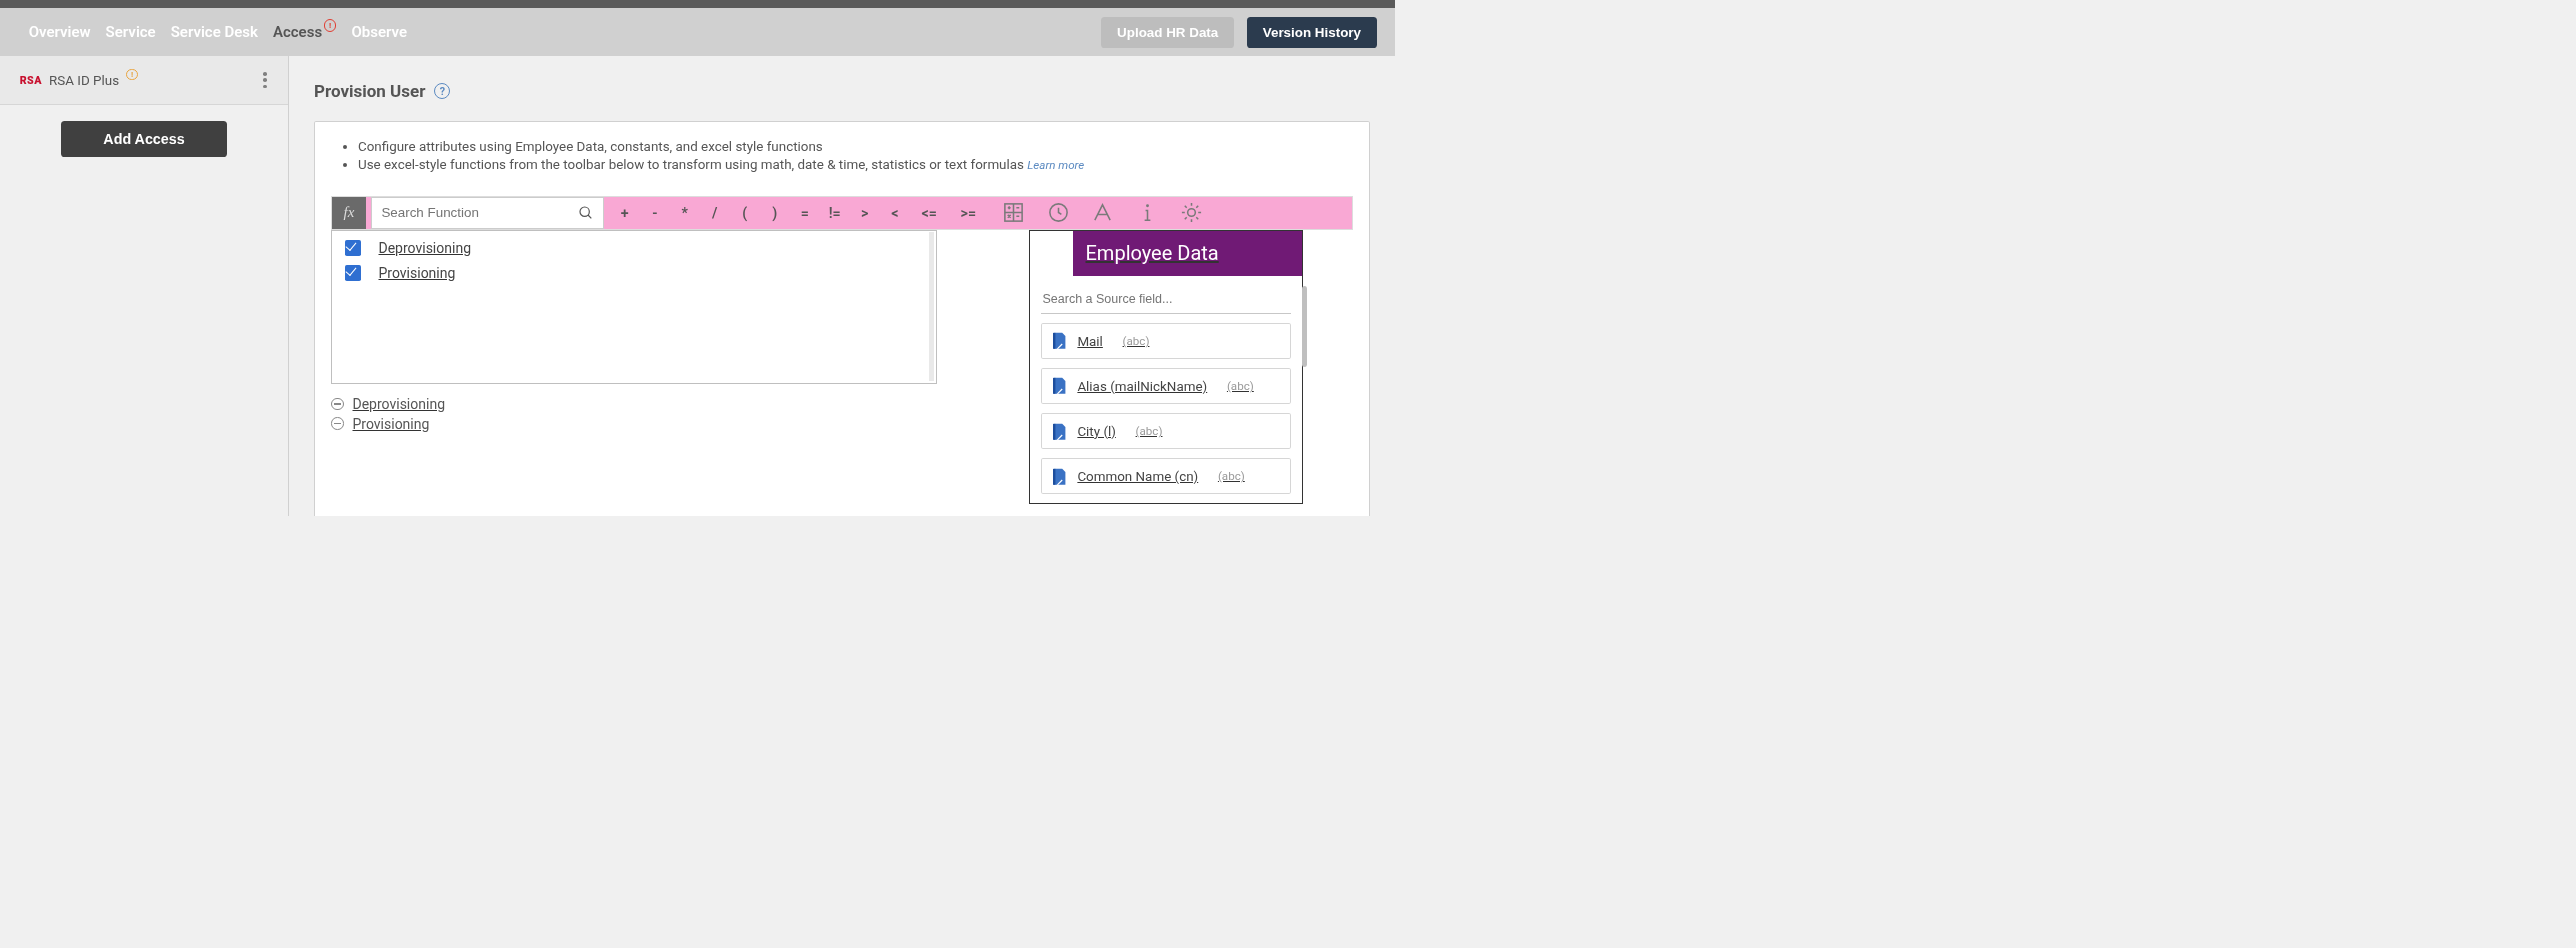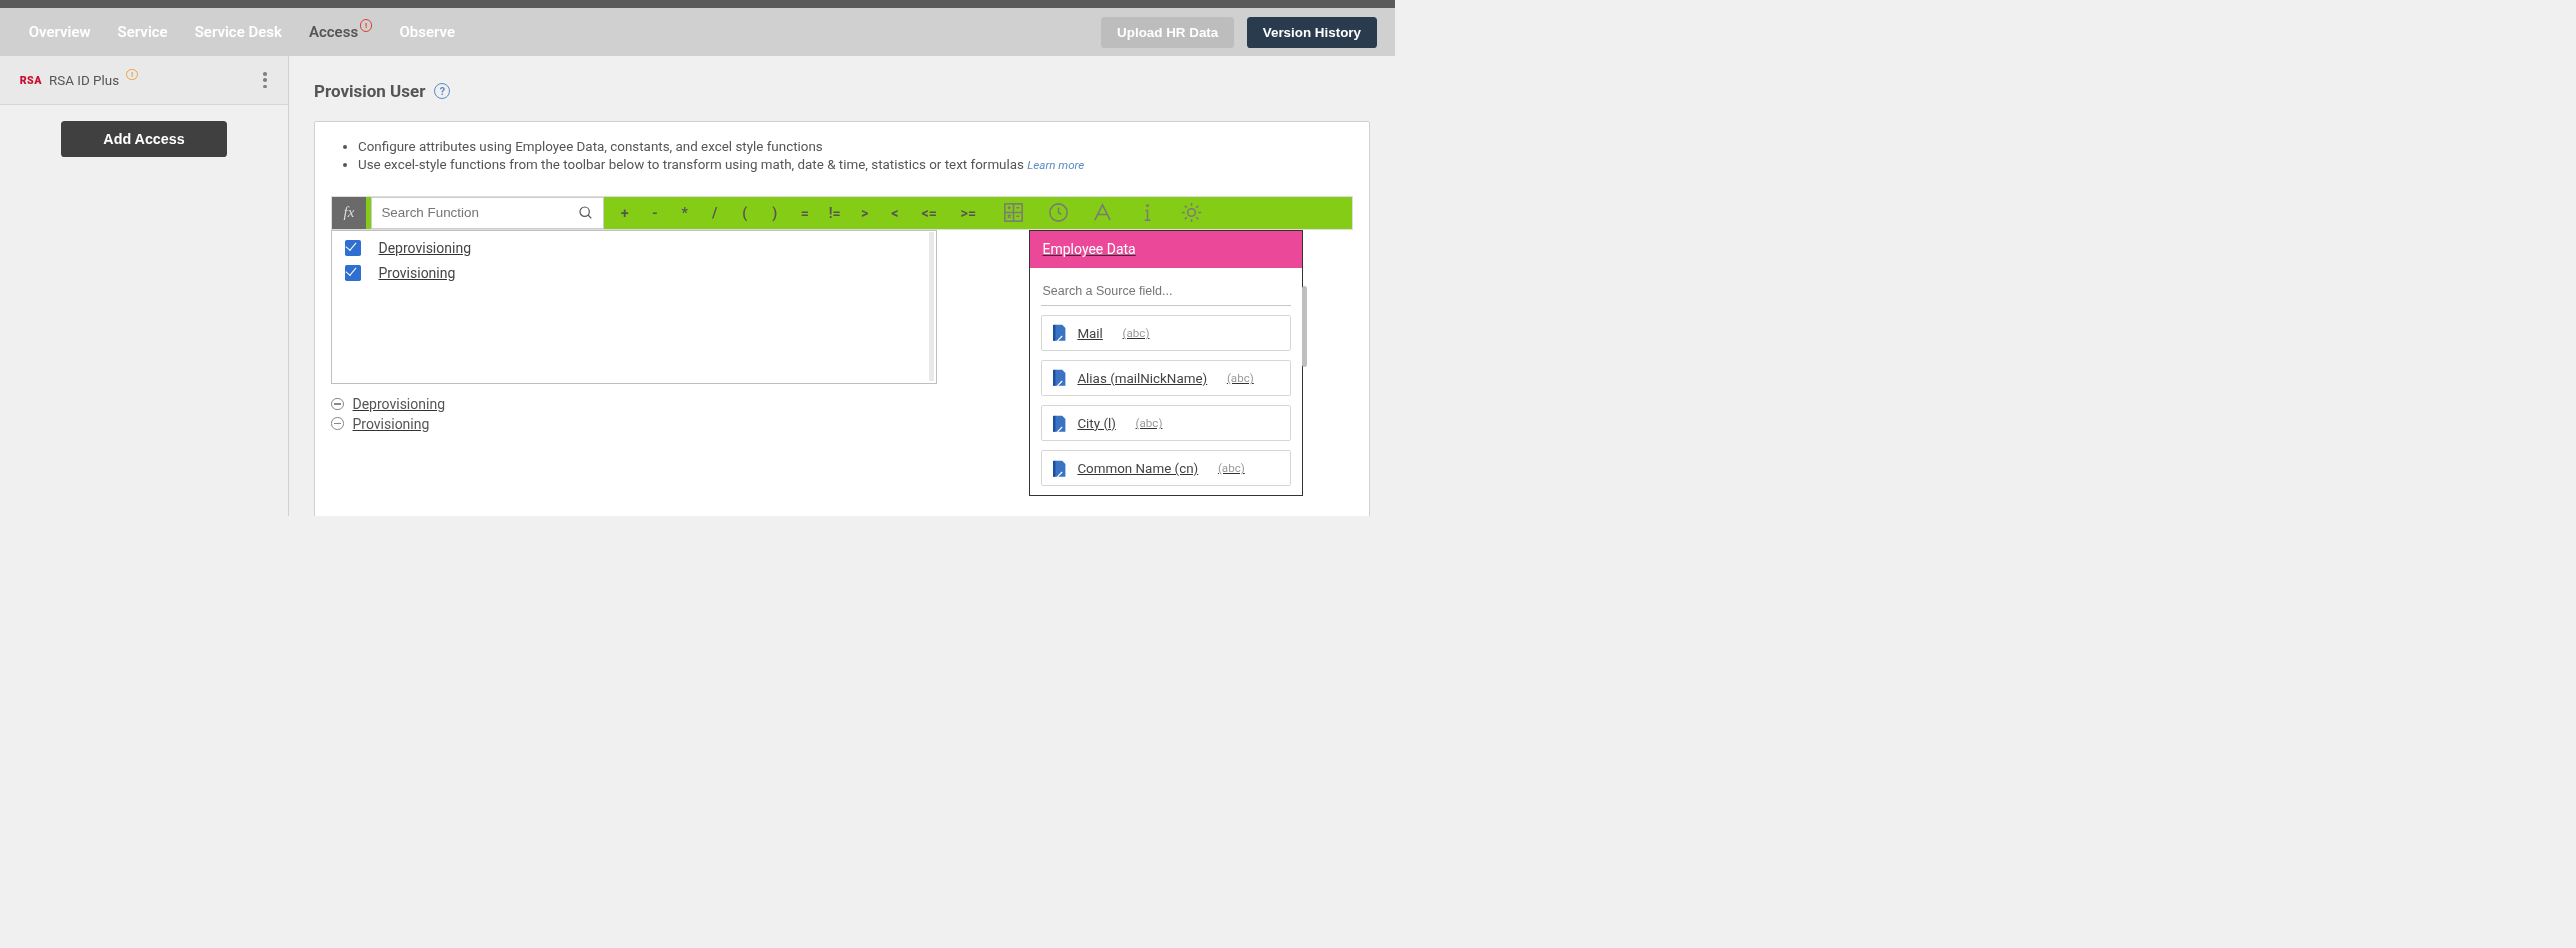--- a/index.html
+++ b/index.html
@@ -14,21 +14,21 @@
   }
   .top-black { height: 8px; background: #5a5a5a; }
   .tabs-bar {
     height: 48px;
     background: #d0d0d0;
     display: flex;
     align-items: center;
     padding: 0 18px;
     justify-content: space-between;
   }
-  .tabs-left { display: flex; gap: 27px; align-items: center; height: 100%; padding-left: 10.7px; }
+  .tabs-left { display: flex; gap: 15px; align-items: center; height: 100%; padding-left: 10.7px; }
   .tab {
     color: #fff;
     font-size: 15px;
     font-weight: 600;
     cursor: pointer;
     position: relative;
     display: flex;
     align-items: center;
     height: 100%;
   }
@@ -94,21 +94,21 @@
     width:16px; height:16px; border:1.3px solid #5b8ac1; border-radius:50%;
     color:#5b8ac1; font-size:10.7px; font-weight:700;
     display:inline-flex; align-items:center; justify-content:center;
   }
   .card {
     border:0.9px solid #d0d0d0; background:#fff; border-radius:1.8px; padding:16px 16px 19.7px 16px; position:relative;
   }
   .card ul { list-style: disc; padding-left: 27px; color:#555; font-size:13.4px; line-height:1.4; margin-bottom:9px;}
   .learn { color:#5b8ac1; font-style:italic; font-size:11.6px; }
 
-  .formula-row { display:flex; align-items:stretch; margin-top:21px; background:#84cc16; border:0.9px solid #ddd;}
+  .formula-row { display:flex; align-items:stretch; margin-top:21px; background:#f9a8d4; border:0.9px solid #ddd;}
   .fx {
     width:34px; background:#6a6a6a; color:#dcdcdc; font-style:italic; font-family: "Times New Roman", serif; font-size:15px;
     display:flex; align-items:center; justify-content:center;
   }
   .search-fn {
     display:flex; align-items:center; background:#fff; border:0.9px solid #ccc; margin:0 5.4px 0 5.4px; padding:0 9px; width:233px;
   }
   .search-fn input { border:none; outline:none; flex:1; font-size:13.4px; color:#888; padding:7.2px 0;}
   .search-fn .mag { width:16px; height:16px; }
   .ops { display:flex; align-items:center; }
@@ -139,21 +139,21 @@
     width:12.5px; height:12.5px; border:1.3px solid #888; border-radius:50%;
     display:inline-flex; align-items:center; justify-content:center;
     color:#888; position:relative;
   }
   .minus-circ:after{content:""; width:7.2px; height:1.3px; background:#888;}
 
   .emp-panel {
     width: 274px;
     border:0.9px solid #333; background:#fff; position:relative;
   }
-  .emp-header { background:#ec4899; color:#fff; font-size:14px; padding:10.7px 12.5px; }
+  .emp-header { background:#701a75; color:#fff; font-size:20px; padding:10.7px 12.5px;margin-left:43px; }
   .emp-search {
     margin:10.7px 10.7px 9px 10.7px; border-bottom:0.9px solid #c7c7c7; 
   }
   .emp-search input { border:none; outline:none; width:100%; font-size:12.5px; color:#777; padding:5.4px 1.8px 7.2px;}
   .field-row {
     margin:0 10.7px 9px 10.7px; border:0.9px solid #d6d6d6; border-radius:1.8px; padding:7.2px 9px;
     display:flex; align-items:center; gap:10.7px; cursor:pointer;
   }
   .field-ico { display:flex; }
   .field-ico svg { width:16px; height:19.7px;}

